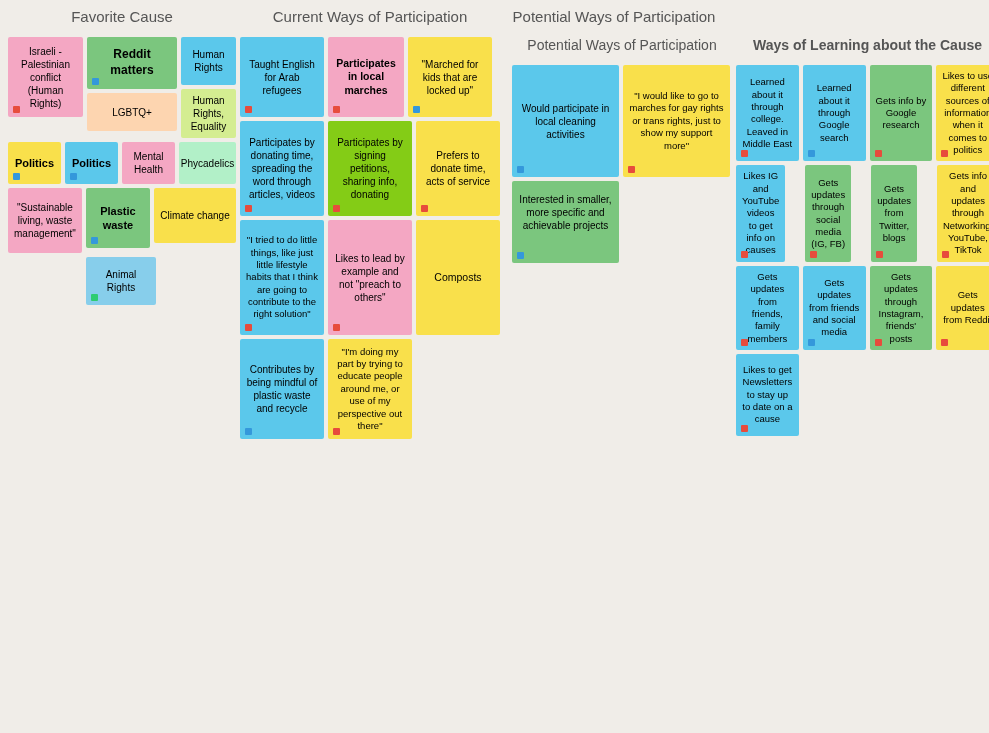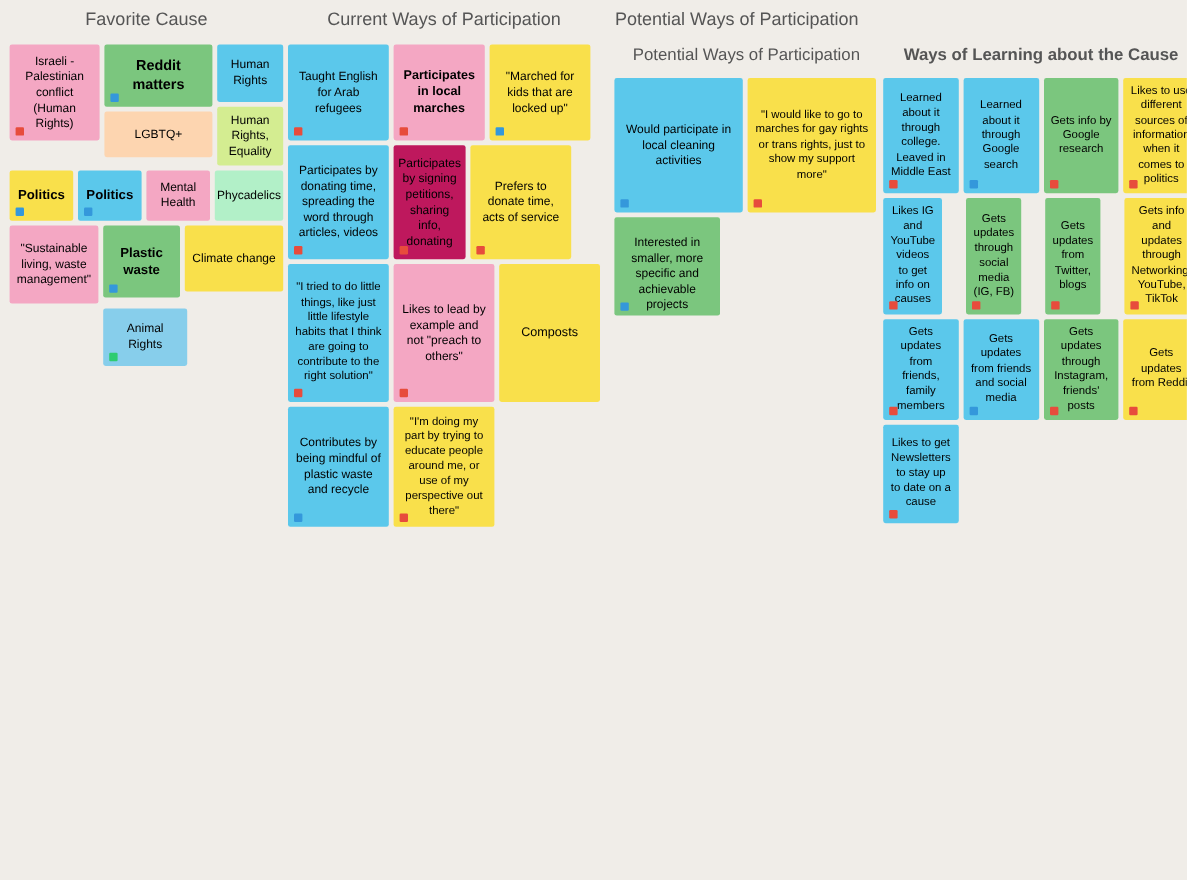--- a/index.html
+++ b/index.html
@@ -121,21 +121,21 @@
           <span>"Marched for kids that are locked up"</span>
           <span style="position:absolute;bottom:4px;left:5px;width:7px;height:7px;background:#3498db;border-radius:1px;"></span>
         </div>
       </div>
 
       <div style="display:flex; gap:4px; margin-bottom:4px;">
         <div style="width:84px;min-height:95px;background:#5bc8eb;border-radius:2px;padding:5px 6px;font-size:10px;line-height:1.3;text-align:center;position:relative;display:flex;align-items:center;justify-content:center;">
           <span>Participates by donating time, spreading the word through articles, videos</span>
           <span style="position:absolute;bottom:4px;left:5px;width:7px;height:7px;background:#e74c3c;border-radius:1px;"></span>
         </div>
-        <div style="width:60px;min-height:85px;background:#be185d;border-radius:2px;padding:5px 6px;font-size:10px;line-height:1.3;text-align:center;position:relative;display:flex;align-items:center;justify-content:center;">
+        <div style="width:84px;min-height:85px;background:#84cc16;border-radius:2px;padding:5px 6px;font-size:10px;line-height:1.3;text-align:center;position:relative;display:flex;align-items:center;justify-content:center;">
           <span>Participates by signing petitions, sharing info, donating</span>
           <span style="position:absolute;bottom:4px;left:5px;width:7px;height:7px;background:#e74c3c;border-radius:1px;"></span>
         </div>
         <div style="width:84px;min-height:75px;background:#f9e04b;border-radius:2px;padding:5px 6px;font-size:10px;line-height:1.3;text-align:center;position:relative;display:flex;align-items:center;justify-content:center;">
           <span>Prefers to donate time, acts of service</span>
           <span style="position:absolute;bottom:4px;left:5px;width:7px;height:7px;background:#e74c3c;border-radius:1px;"></span>
         </div>
       </div>
 
       <div style="display:flex; gap:4px; margin-bottom:4px;">
@@ -181,21 +181,21 @@
           <div style="display:flex; gap:4px;">
             <div style="width:107px;min-height:82px;background:#5bc8eb;border-radius:2px;padding:5px 6px;font-size:10px;line-height:1.3;text-align:center;position:relative;display:flex;align-items:center;justify-content:center;">
               <span>Would participate in local cleaning activities</span>
               <span style="position:absolute;bottom:4px;left:5px;width:7px;height:7px;background:#3498db;border-radius:1px;"></span>
             </div>
             <div style="width:107px;min-height:112px;background:#f9e04b;border-radius:2px;padding:5px 6px;font-size:9.5px;line-height:1.3;text-align:center;position:relative;display:flex;align-items:center;justify-content:center;">
               <span>"I would like to go to marches for gay rights or trans rights, just to  show my support more"</span>
               <span style="position:absolute;bottom:4px;left:5px;width:7px;height:7px;background:#e74c3c;border-radius:1px;"></span>
             </div>
           </div>
-          <div style="width:88px;min-height:82px;background:#7bc67e;border-radius:2px;padding:2px 6px;font-size:10px;line-height:1.3;text-align:center;position:relative;display:flex;align-items:flex-end;justify-content:center;">
+          <div style="width:107px;min-height:82px;background:#7bc67e;border-radius:2px;padding:12px 6px;font-size:10px;line-height:1.3;text-align:center;position:relative;display:flex;align-items:flex-start;justify-content:center;">
             <span>Interested in smaller, more specific and achievable projects</span>
             <span style="position:absolute;bottom:4px;left:5px;width:7px;height:7px;background:#3498db;border-radius:1px;"></span>
           </div>
         </div>
 
         <div style="flex:1; display:flex; flex-direction:column; gap:4px;">
 
           <div style="display:flex; gap:4px;">
             <div style="flex:1;min-height:82px;background:#5bc8eb;border-radius:2px;padding:5px 6px;font-size:9.5px;line-height:1.3;text-align:center;position:relative;display:flex;align-items:center;justify-content:center;">
               <span>Learned about it through college. Leaved in Middle East</span>

